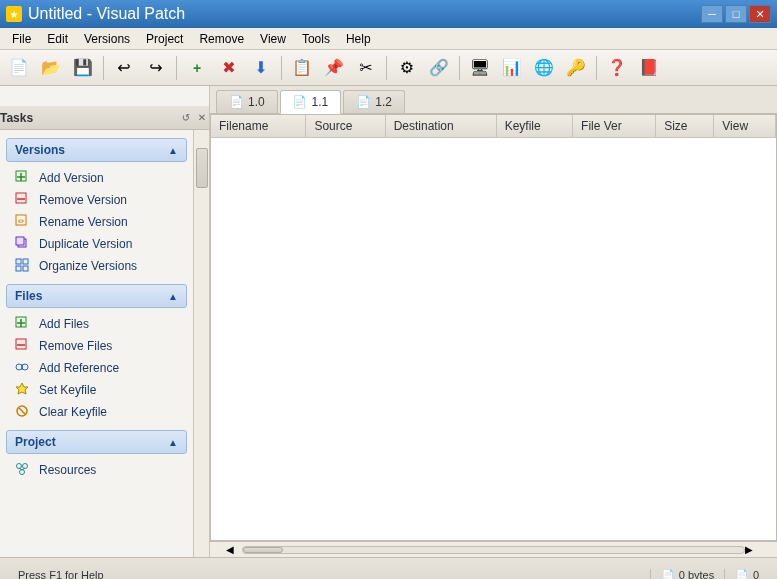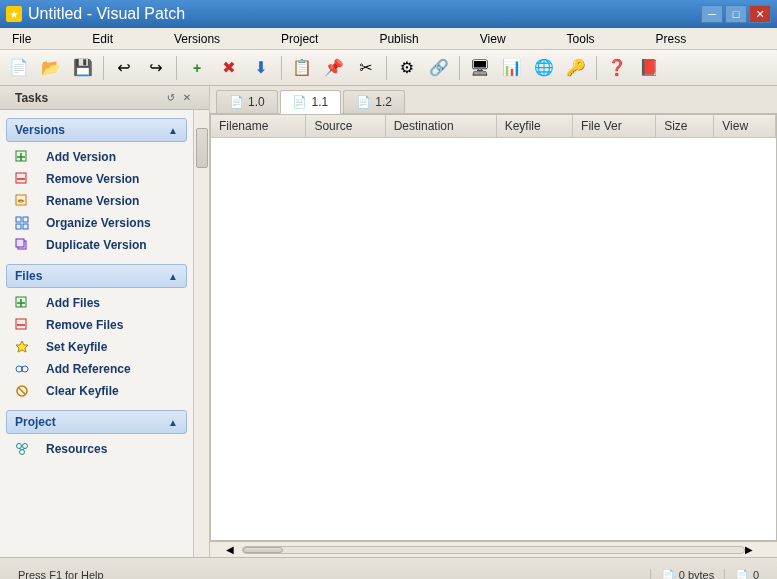--- a/index.html
+++ b/index.html
@@ -21,21 +21,21 @@
     .title-controls { display: flex; gap: 2px; }
     .title-btn {
       width: 22px; height: 18px; background: #6ba3d6; border: 1px solid #4a7eb8;
       color: white; font-size: 11px; cursor: pointer; display: flex; align-items: center; justify-content: center;
     }
     .title-btn.close { background: #c0392b; }
 
     
     .menu-bar {
       background: #f0ece4; border-bottom: 1px solid #c8c4bc;
-      height: 22px; display: flex; align-items: center; padding: 0 4px; gap: 45px;
+      height: 22px; display: flex; align-items: center; padding: 0 4px;
     }
     .menu-item {
       padding: 2px 8px; cursor: pointer; color: #000; font-size: 12px;
     }
 
     
     .toolbar {
       background: linear-gradient(to bottom, #f8f6f2, #e8e4dc);
       border-bottom: 1px solid #c0bcb4;
       height: 36px; display: flex; align-items: center; padding: 2px 4px; gap: 2px;
@@ -51,42 +51,42 @@
     .main-layout { display: flex; height: calc(579px - 28px - 22px - 36px - 22px); }
 
     
     .tasks-panel {
       width: 210px; min-width: 210px; background: #f5f3ef;
       border-right: 1px solid #c8c4bc; display: flex; flex-direction: column; overflow: hidden;
     }
     .tasks-header {
       background: linear-gradient(to bottom, #e8e4dc, #d8d4cc);
       border-bottom: 1px solid #c0bcb4; height: 24px;
-      display: flex; align-items: center; justify-content: space-between; padding: 0 15px;
+      display: flex; align-items: center; justify-content: space-between; padding: 0 0; margin-top: 20px;
     }
     .tasks-title { font-size: 12px; color: #333; font-weight: bold; }
     .tasks-controls { display: flex; gap: 2px; }
     .tasks-ctrl-btn { width: 14px; height: 14px; cursor: pointer; font-size: 10px; display: flex; align-items: center; justify-content: center; color: #666; }
 
     .tasks-content { flex: 1; overflow-y: auto; overflow-x: hidden; }
 
     
     .task-section { margin: 8px 6px; }
     .task-section-header {
       background: linear-gradient(to bottom, #dce8f8, #c4d8f0);
       border: 1px solid #a0b8d8; border-radius: 3px;
       padding: 4px 8px; display: flex; align-items: center; justify-content: space-between;
       cursor: pointer; margin-bottom: 4px;
     }
     .task-section-title { font-weight: bold; color: #1a4a8a; font-size: 12px; }
     .task-section-arrow { color: #1a4a8a; font-size: 10px; }
     .task-items { padding: 0 2px; }
     .task-item {
-      display: flex; align-items: center; gap: 16px; padding: 3px 6px;
-      cursor: pointer; border-radius: 2px; color: #1a3a6a; font-size: 12px; font-weight: bold;
+      display: flex; align-items: flex-end; gap: 9px; padding: 3px 6px;
+      cursor: pointer; border-radius: 2px; color: #1a3a6a; font-size: 12px;
     }
     .task-icon { width: 16px; height: 16px; display: flex; align-items: center; justify-content: center; flex-shrink: 0; }
 
     
     .content-area { flex: 1; display: flex; flex-direction: column; background: #f0ece4; }
 
     
     .tabs-bar {
       background: #e8e4dc; border-bottom: 1px solid #c0bcb4;
       display: flex; align-items: flex-end; padding: 4px 6px 0; gap: 2px;
@@ -155,24 +155,24 @@
     <div class="title-btn">□</div>
     <div class="title-btn close">✕</div>
   </div>
 </div>
 
 <div class="menu-bar">
   <span class="menu-item">File</span>
   <span class="menu-item">Edit</span>
   <span class="menu-item">Versions</span>
   <span class="menu-item">Project</span>
-  <span class="menu-item">Publish</span>
+  <span class="menu-item">Remove</span>
   <span class="menu-item">View</span>
   <span class="menu-item">Tools</span>
-  <span class="menu-item">Press</span>
+  <span class="menu-item">Help</span>
 </div>
 
 <div class="toolbar">
   <button class="tb-btn" title="New">📄</button>
   <button class="tb-btn" title="Open">📂</button>
   <button class="tb-btn" title="Save">💾</button>
   <div class="tb-separator"></div>
   <button class="tb-btn" title="Undo">↩</button>
   <button class="tb-btn" title="Redo">↪</button>
   <div class="tb-separator"></div>
@@ -238,39 +238,39 @@
             <div class="task-item">
               <div class="task-icon icon-orange">
                 <svg width="14" height="14" viewBox="0 0 14 14">
                     <rect x="1" y="1" width="10" height="10" fill="#fff4e8" stroke="#cc7a00" stroke-width="1"></rect>
                     <text x="3" y="10" font-size="8" fill="#cc7a00">✏</text>
                   </svg>
               </div>
               <span>Rename Version</span>
             </div>
             <div class="task-item">
+              <div class="task-icon icon-purple">
+                <svg width="14" height="14" viewBox="0 0 14 14">
+                    <rect x="3" y="3" width="8" height="8" fill="#f0e8ff" stroke="#6a2acc" stroke-width="1"></rect>
+                    <rect x="1" y="1" width="8" height="8" fill="#e8e0f8" stroke="#6a2acc" stroke-width="1"></rect>
+                  </svg>
+              </div>
+              <span>Duplicate Version</span>
+            </div>
+            <div class="task-item">
               <div class="task-icon icon-blue">
                 <svg width="14" height="14" viewBox="0 0 14 14">
                     <rect x="1" y="1" width="5" height="5" fill="#e8f0ff" stroke="#2a6acc" stroke-width="1"></rect>
                     <rect x="8" y="1" width="5" height="5" fill="#e8f0ff" stroke="#2a6acc" stroke-width="1"></rect>
                     <rect x="1" y="8" width="5" height="5" fill="#e8f0ff" stroke="#2a6acc" stroke-width="1"></rect>
                     <rect x="8" y="8" width="5" height="5" fill="#e8f0ff" stroke="#2a6acc" stroke-width="1"></rect>
                   </svg>
               </div>
               <span>Organize Versions</span>
             </div>
-            <div class="task-item">
-              <div class="task-icon icon-purple">
-                <svg width="14" height="14" viewBox="0 0 14 14">
-                    <rect x="3" y="3" width="8" height="8" fill="#f0e8ff" stroke="#6a2acc" stroke-width="1"></rect>
-                    <rect x="1" y="1" width="8" height="8" fill="#e8e0f8" stroke="#6a2acc" stroke-width="1"></rect>
-                  </svg>
-              </div>
-              <span>Duplicate Version</span>
-            </div>
           </div>
         </div>
 
         <div class="task-section">
           <div class="task-section-header">
             <span class="task-section-title">Files</span>
             <span class="task-section-arrow">▲</span>
           </div>
           <div class="task-items">
             <div class="task-item">
@@ -286,36 +286,36 @@
             <div class="task-item">
               <div class="task-icon icon-red">
                 <svg width="14" height="14" viewBox="0 0 14 14">
                     <rect x="1" y="1" width="10" height="10" fill="#f8e8e8" stroke="#cc2a2a" stroke-width="1"></rect>
                     <line x1="2" y1="7" x2="10" y2="7" stroke="#cc2a2a" stroke-width="1.5"></line>
                   </svg>
               </div>
               <span>Remove Files</span>
             </div>
             <div class="task-item">
-              <div class="task-icon icon-yellow">
-                <svg width="14" height="14" viewBox="0 0 14 14">
-                    <polygon points="7,1 9,5 13,5 10,8 11,12 7,10 3,12 4,8 1,5 5,5" fill="#ffdd44" stroke="#aa8800" stroke-width="1"></polygon>
-                  </svg>
-              </div>
-              <span>Set Keyfile</span>
-            </div>
-            <div class="task-item">
               <div class="task-icon icon-blue">
                 <svg width="14" height="14" viewBox="0 0 14 14">
                     <circle cx="4" cy="7" r="3" fill="none" stroke="#2a6acc" stroke-width="1"></circle>
                     <circle cx="10" cy="7" r="3" fill="none" stroke="#2a6acc" stroke-width="1"></circle>
                     <line x1="7" y1="4" x2="7" y2="10" stroke="#2a6acc" stroke-width="1"></line>
                   </svg>
               </div>
               <span>Add Reference</span>
+            </div>
+            <div class="task-item">
+              <div class="task-icon icon-yellow">
+                <svg width="14" height="14" viewBox="0 0 14 14">
+                    <polygon points="7,1 9,5 13,5 10,8 11,12 7,10 3,12 4,8 1,5 5,5" fill="#ffdd44" stroke="#aa8800" stroke-width="1"></polygon>
+                  </svg>
+              </div>
+              <span>Set Keyfile</span>
             </div>
             <div class="task-item">
               <div class="task-icon icon-orange">
                 <svg width="14" height="14" viewBox="0 0 14 14">
                     <circle cx="7" cy="7" r="5" fill="none" stroke="#cc7a00" stroke-width="1.5"></circle>
                     <line x1="4" y1="4" x2="10" y2="10" stroke="#cc7a00" stroke-width="1.5"></line>
                   </svg>
               </div>
               <span>Clear Keyfile</span>
             </div>

